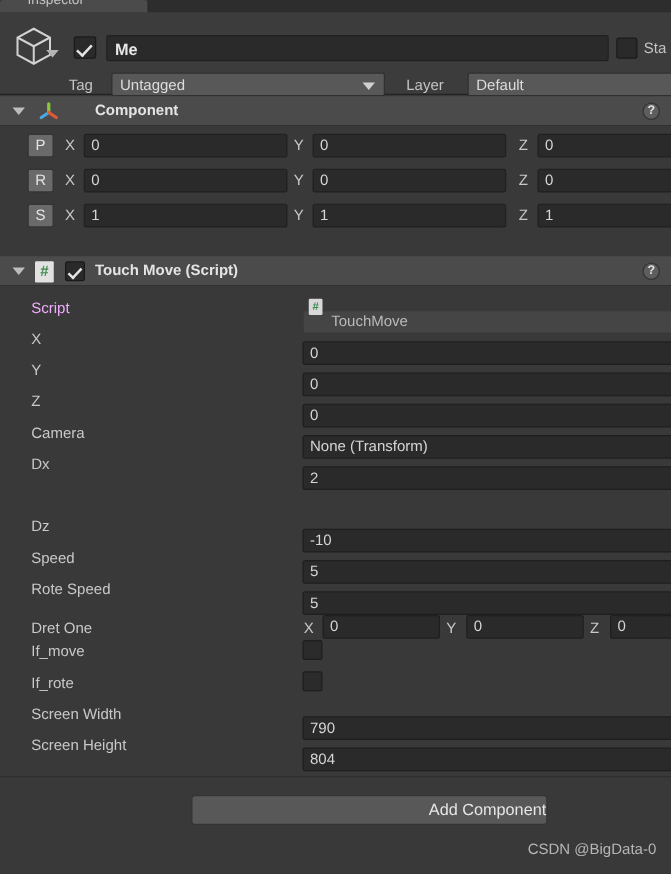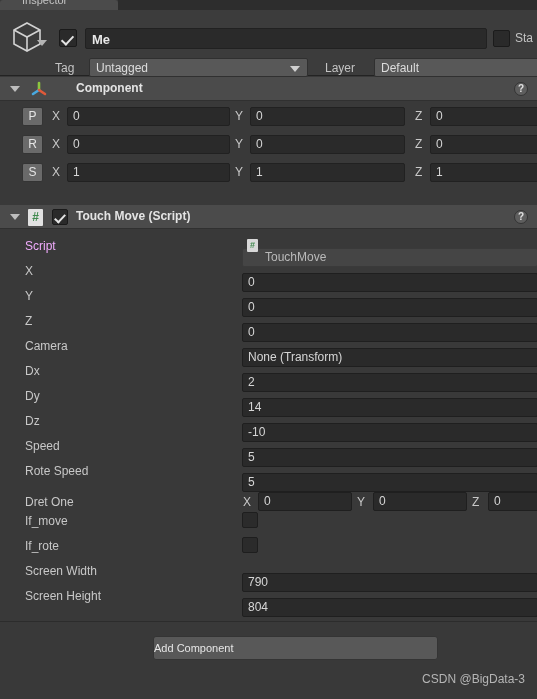--- a/index.html
+++ b/index.html
@@ -255,22 +255,22 @@
   .footer {
     position: absolute; left: 0; top: 622px; width: 537px; height: 77px;
     background: #393939;
   }
   .add-comp {
     position: absolute; left: 153px; top: 14px;
     width: 285px; height: 24px;
     background: #585858;
     border: 1px solid #343434;
     border-radius: 3px;
-    color: #e6e6e6; font-size: 11px;
-    text-align: left; line-height: 22px;
+    color: #e6e6e6; font-size: 13px;
+    text-align: right; line-height: 22px;
   }
   .watermark {
     position: absolute; right: 12px; top: 50px;
     font-size: 12px; color: #b5b5b5; white-space: nowrap;
   }
 </style>
 </head>
 <body>
 
 <div class="tabstrip">
@@ -395,24 +395,20 @@
     <div class="p-row" style="top:104px;">
       <span class="p-label">Camera</span>
       <span class="p-field">None (Transform)</span>
     </div>
 
     <div class="p-row" style="top:129px;">
       <span class="p-label">Dx</span>
       <span class="p-field">2</span>
     </div>
 
-    <div class="p-row" style="top:154px;">
-      <span class="p-label">Dy</span>
-      <span class="p-field">14</span>
-    </div>
 
     <div class="p-row" style="top:179px;">
       <span class="p-label">Dz</span>
       <span class="p-field">-10</span>
     </div>
 
     <div class="p-row" style="top:204px;">
       <span class="p-label">Speed</span>
       <span class="p-field">5</span>
     </div>
@@ -450,14 +446,14 @@
     <div class="p-row" style="top:354px;">
       <span class="p-label">Screen Height</span>
       <span class="p-field">804</span>
     </div>
   </div>
 </div>
 
 <div class="footer-sep"></div>
 <div class="footer">
   <div class="add-comp">Add Component</div>
-  <div class="watermark">CSDN @BigData-3</div>
+  <div class="watermark">CSDN @BigData-0</div>
 </div>
 
 </body></html>

